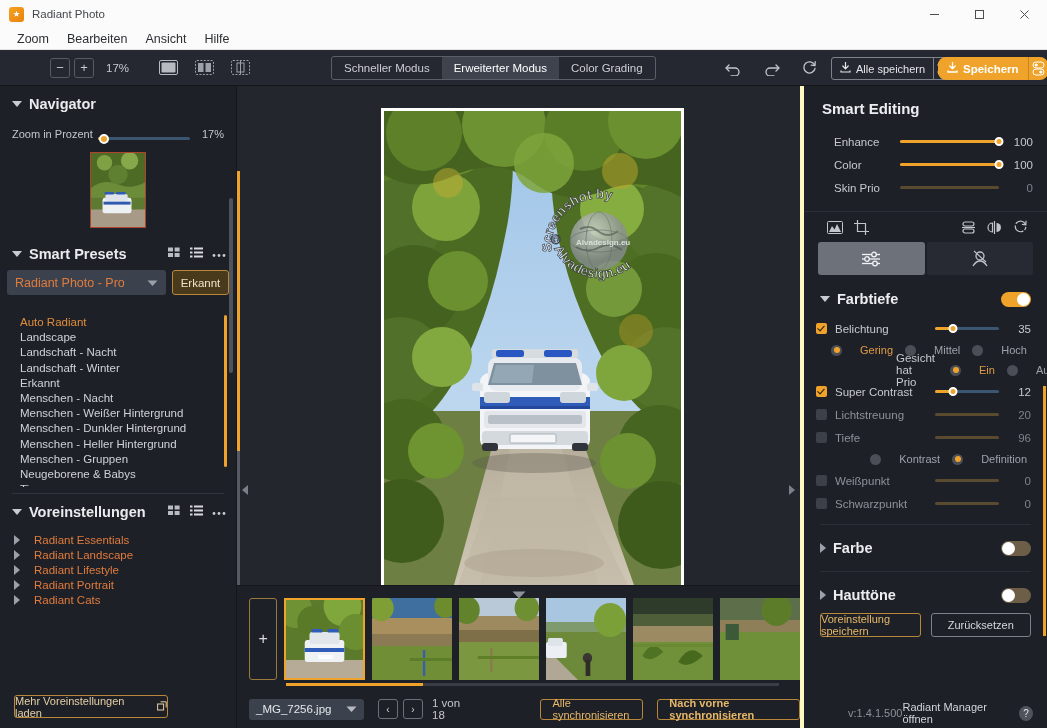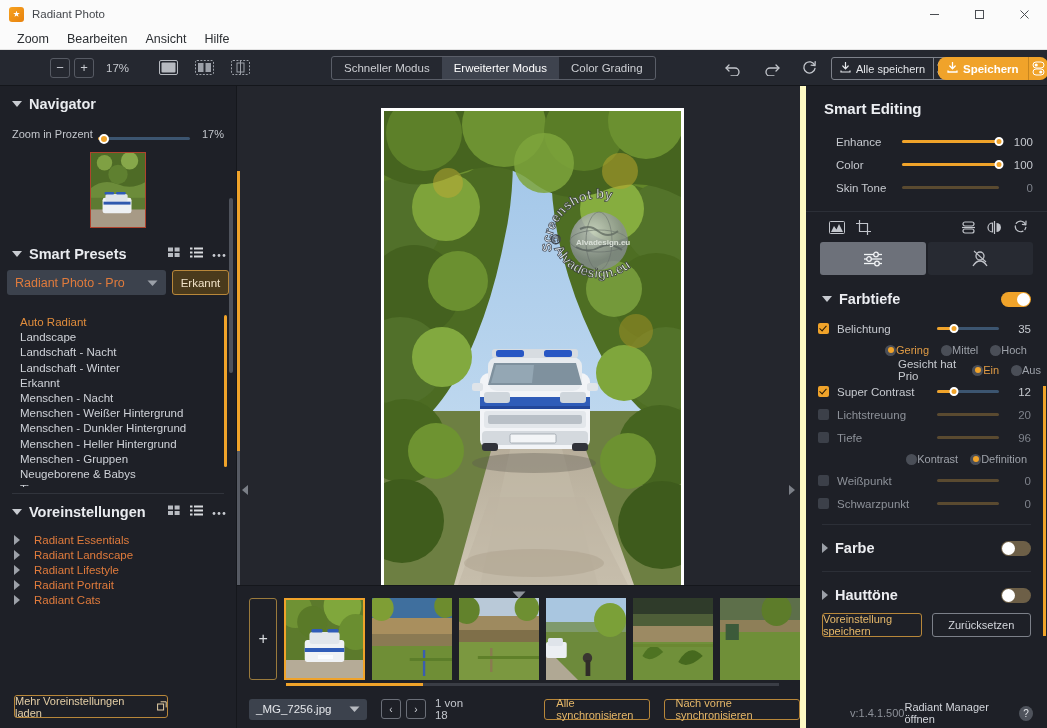--- a/index.html
+++ b/index.html
@@ -184,26 +184,26 @@
     width: 20px; height: 20px; border: 1px solid #6b6f78; border-radius: 3px;
     display: flex; align-items: center; justify-content: center; color: #d0d3d9; font-size: 10px;
   }
   .counter { margin-left: 9px; font-size: 11.5px; color: #c3c6cc; }
   .sync-btn {
     height: 21px; border: 1px solid #b8873a; border-radius: 3px; background: transparent;
     display: flex; align-items: center; justify-content: center; padding: 0 11px;
     font-size: 11px; color: #e6b86a;
   }
   .sync1 { margin-left: 73px; }
-  .sync2 { margin-left: 14px; }
+  .sync2 { margin-left: 14px; font-weight: bold; }
 
   
   .right {
     width: 247px; flex: 0 0 247px; background: #1e2027; position: relative;
-    border-left: 6px solid #fef9c3; display: flex; flex-direction: column;
+    border-left: 4px solid #fef9c3; display: flex; flex-direction: column;
   }
   .smart-editing { padding: 14px 14px 12px 18px; border-bottom: 1px solid #2e3views; }
   .se-title { font-size: 15px; font-weight: bold; color: #eceef2; margin-bottom: 13px; }
   .se-row { display: flex; align-items: center; height: 23px; }
   .se-lbl { width: 78px; font-size: 11.5px; color: #c6c9cf; padding-left: 12px; }
   .se-track { position: relative; height: 3px; flex: 1; border-radius: 2px; background: #5a4a30; }
   .se-fill { position: absolute; left: 0; top: 0; height: 3px; border-radius: 2px; background: #f0a32a; }
   .se-knob { position: absolute; width: 9px; height: 9px; border-radius: 50%; background: #f0a32a; border: 2px solid #fff; top: -3.5px; transform: translateX(-50%); }
   .se-val { width: 34px; text-align: right; font-size: 11.5px; color: #c6c9cf; }
   .se-val.dim { color: #7e828b; }
@@ -242,21 +242,21 @@
   .ctrl-lbl.dim { color: #8d9199; }
   .c-track { position: relative; height: 3px; flex: 1; border-radius: 2px; background: #3c5570; }
   .c-track.dimtrack { background: #5a4a30; }
   .c-fill { position: absolute; left: 0; top: 0; height: 3px; border-radius: 2px; background: #f0a32a; }
   .c-knob { position: absolute; width: 9px; height: 9px; border-radius: 50%; background: #f0a32a; border: 2px solid #fff; top: -3.5px; transform: translateX(-50%); }
   .c-val { width: 32px; text-align: right; font-size: 11.5px; color: #c6c9cf; }
   .c-val.dim { color: #7e828b; }
 
   .radio-row { display: flex; align-items: center; height: 20px; padding-left: 16px; gap: 6px; }
   .radio-row.rightal { justify-content: flex-end; padding-right: 14px; }
-  .radio { display: flex; align-items: center; gap: 0; margin-right: 6px; justify-content: space-between; }
+  .radio { display: flex; align-items: center; gap: 18px; margin-right: 6px; justify-content: space-between; }
   .rdot { width: 11px; height: 11px; border-radius: 50%; background: #4a4e57; position: relative; }
   .rdot.sel { background: #4a4e57; }
   .rdot.sel::after { content: ""; position: absolute; left: 2.5px; top: 2.5px; width: 6px; height: 6px; border-radius: 50%; background: #f0a32a; }
   .rlbl { font-size: 11px; color: #9da1a9; }
   .rlbl.sel { color: #e09b45; }
   .prio-lbl { font-size: 11.5px; color: #c6c9cf; margin-right: 9px; }
 
   .grp-divider { height: 1px; background: #2c2f37; margin: 9px 16px; }
 
   .btn-row { display: flex; gap: 10px; padding: 4px 16px 0 16px; }
@@ -845,21 +845,21 @@
         <div class="se-row">
           <span class="se-lbl">Color</span>
           <span class="se-track">
             <span class="se-fill" style="width:100%"></span>
               <span class="se-knob" style="left:100%"></span>
           </span>
           <span class="se-val">100</span>
         </div>
 
         <div class="se-row">
-          <span class="se-lbl">Skin Tone</span>
+          <span class="se-lbl">Skin Prio</span>
           <span class="se-track"></span>
           <span class="se-val dim">0</span>
         </div>
       </div>
 
       <div class="hr-r"></div>
 
       <div class="icon-row">
         <div class="ir-btn">
           <svg width="16" height="13" viewBox="0 0 16 13">

